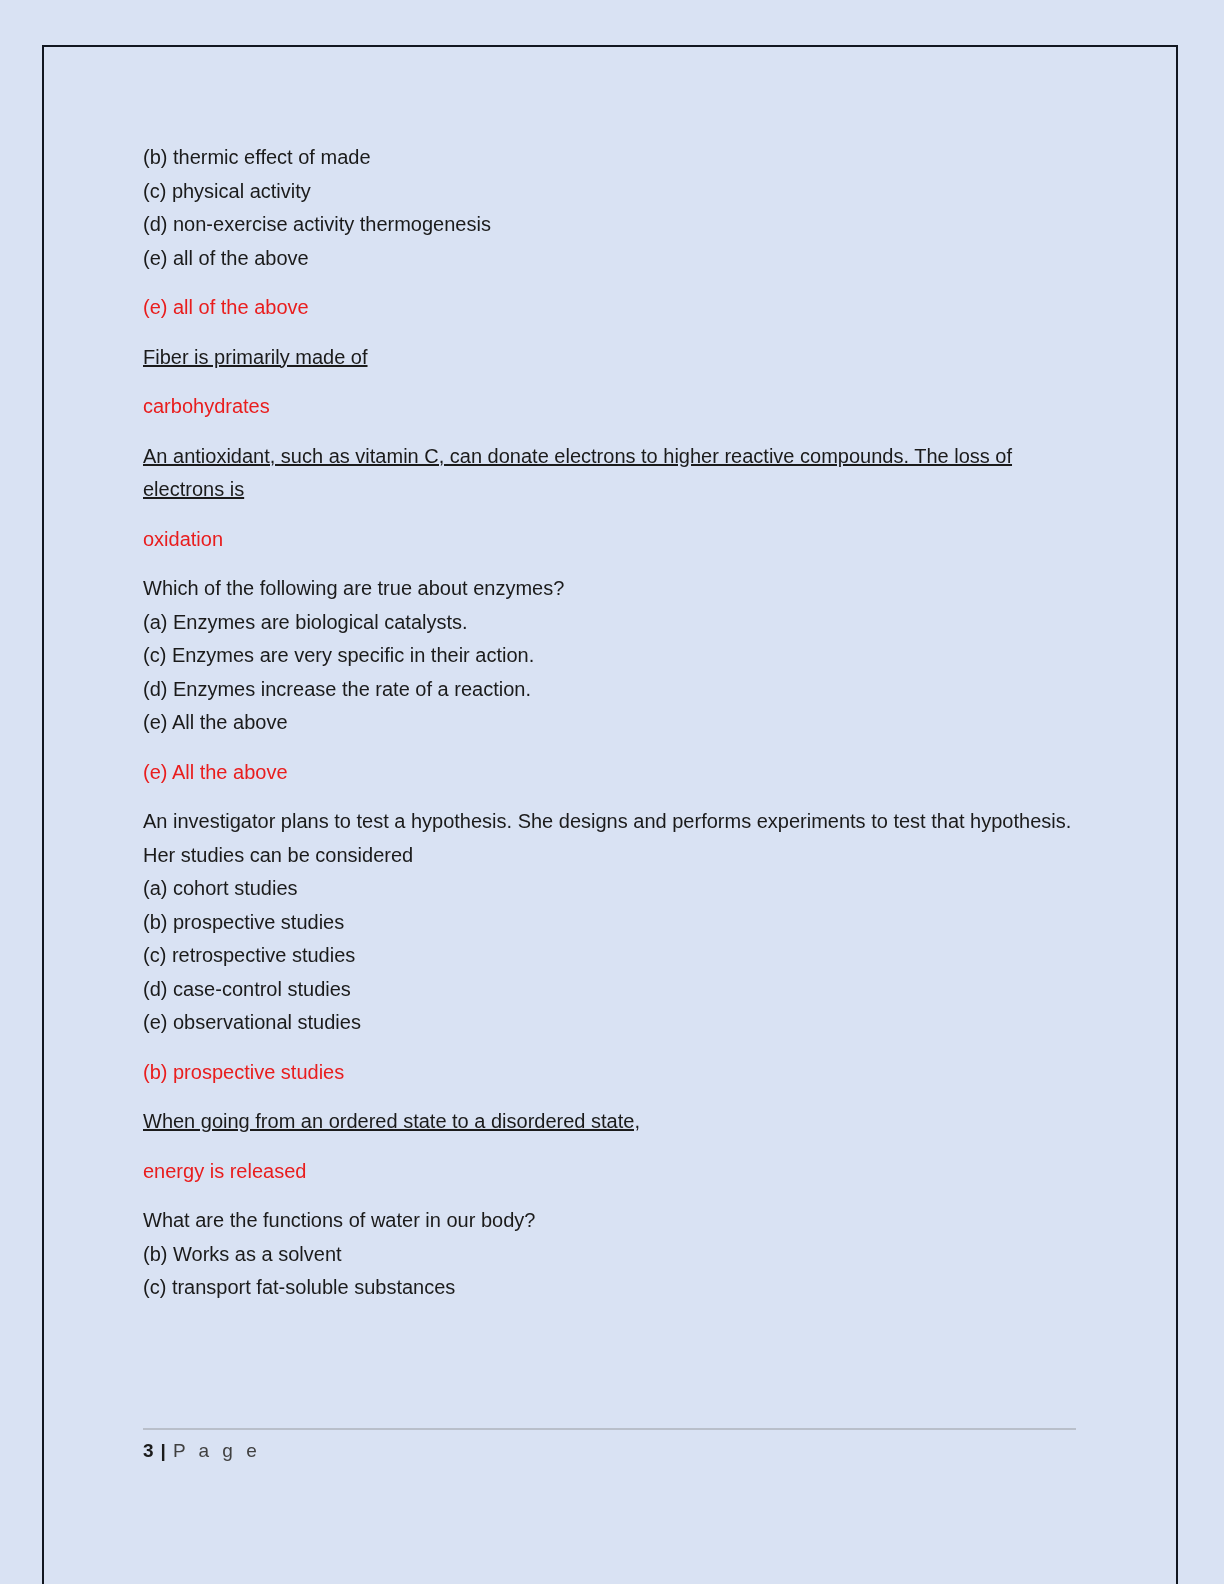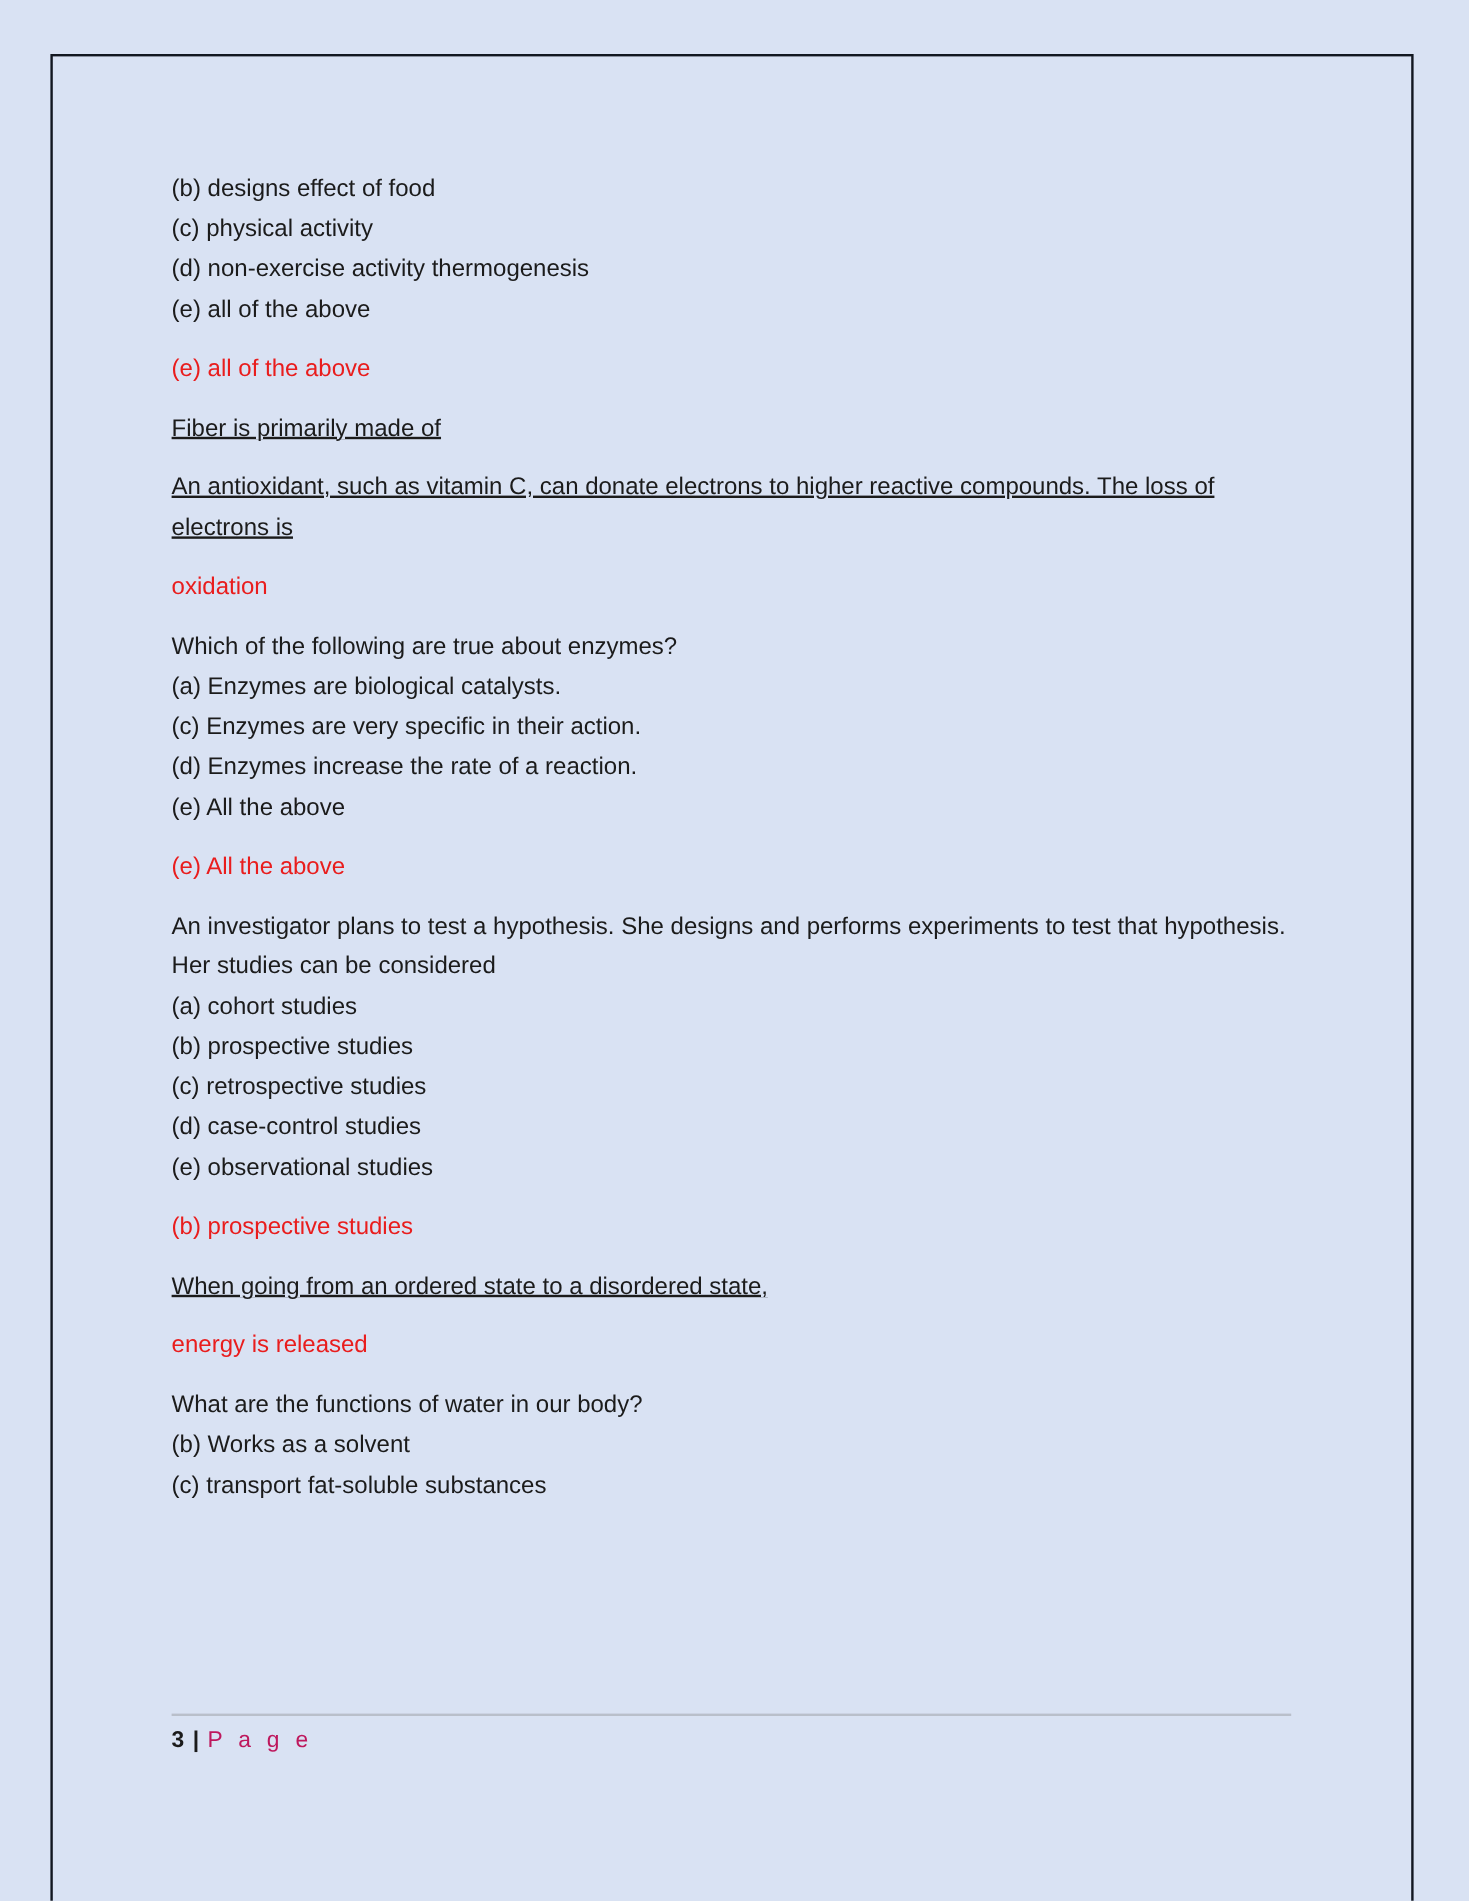--- a/index.html
+++ b/index.html
@@ -65,42 +65,43 @@
   .footer-num {
     font-weight: bold;
     color: #1b1b1b;
   }
   .footer-sep {
     font-weight: bold;
     color: #1b1b1b;
     margin: 0 7px;
   }
   .footer-label {
-    color: #be185d;
+    color: #404040;
     letter-spacing: 4px;
   }
 </style>
 </head>
 <body>
 
 <div class="frame"></div>
 
 <div class="content">
 
   <div class="block">
-    <p>(b) designs effect of food</p>
+    <p>(b) thermic effect of made</p>
     <p>(c) physical activity</p>
     <p>(d) non-exercise activity thermogenesis</p>
     <p>(e) all of the above</p>
   </div>
 
   <p class="answer">(e) all of the above</p>
 
   <p class="para">Fiber is primarily made of</p>
 
+  <p class="answer">carbohydrates</p>
 
   <p class="para">An antioxidant, such as vitamin C, can donate electrons to higher reactive compounds. The loss of electrons is</p>
 
   <p class="answer">oxidation</p>
 
   <div class="block">
     <p>Which of the following are true about enzymes?</p>
     <p>(a) Enzymes are biological catalysts.</p>
     <p>(c) Enzymes are very specific in their action.</p>
     <p>(d) Enzymes increase the rate of a reaction.</p>

